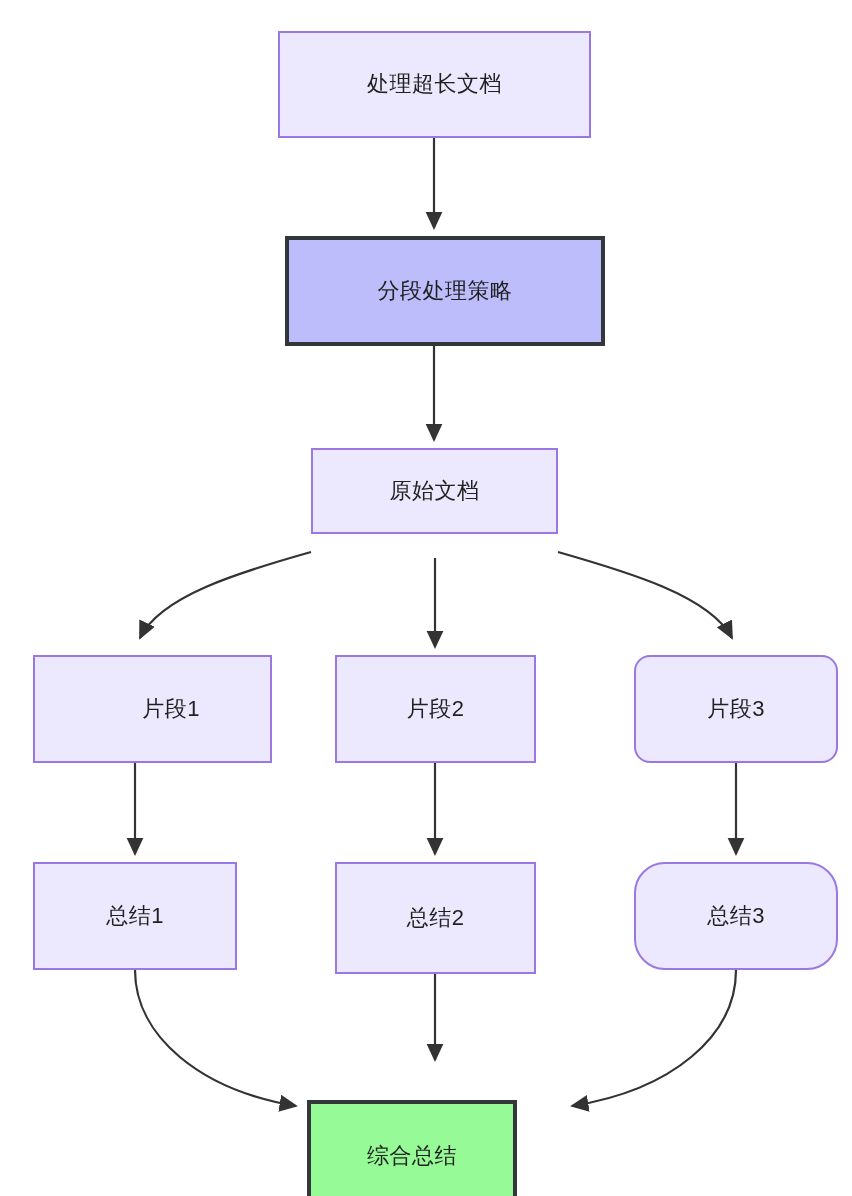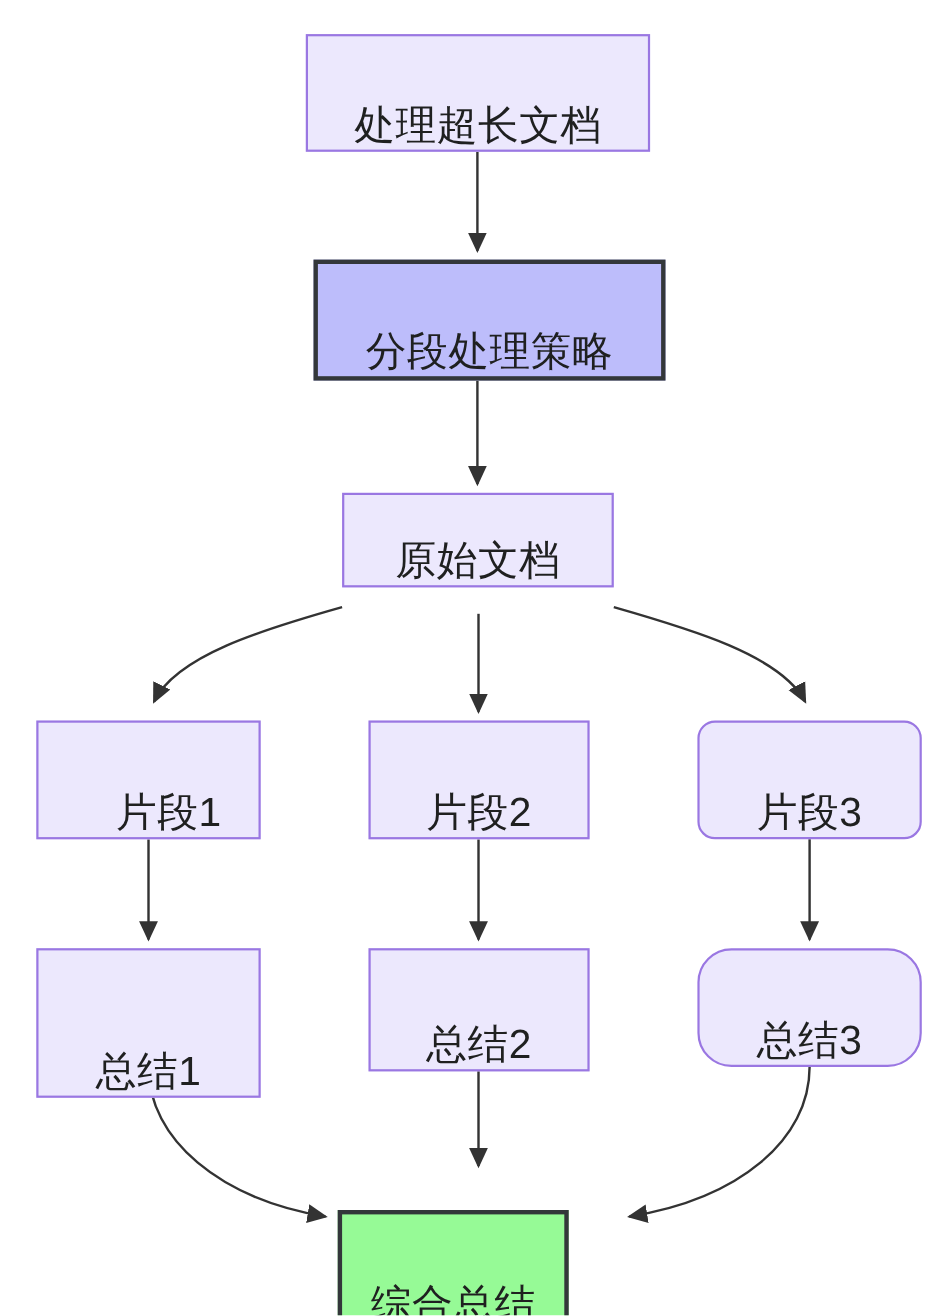--- a/index.html
+++ b/index.html
@@ -21,26 +21,26 @@
     position: absolute;
     left: 0;
     top: 0;
     width: 852px;
     height: 1196px;
   }
   .node {
     position: absolute;
     box-sizing: border-box;
     display: flex;
-    align-items: flex-end;
+    align-items: center;
     justify-content: center;
     text-align: center;
     line-height: 1.2;
     color: #1f2020;
-    font-size: 37px;
+    font-size: 22px;
     letter-spacing: 0.5px;
     z-index: 2;
   }
   .node.light {
     background: #ece8fd;
     border: 2px solid #9a77e2;
   }
   .node.strategy {
     background: #bdbdfb;
     border: 4px solid #33373a;
@@ -94,33 +94,33 @@
   </div>
 
   <div class="node strategy" style="left:274px; top:236px; width:320px; height:110px;margin-left:11px;">
     <span class="node-label">分段处理策略</span>
   </div>
 
   <div class="node light" style="left:311px; top:448px; width:247px; height:86px;">
     <span class="node-label">原始文档</span>
   </div>
 
-  <div class="node light" style="left:33px; top:655px; width:204px; height:108px;padding-left:37px;">
+  <div class="node light" style="left:33px; top:655px; width:239px; height:108px;padding-left:37px;">
     <span class="node-label">片段1</span>
   </div>
 
   <div class="node light" style="left:335px; top:655px; width:201px; height:108px;">
     <span class="node-label">片段2</span>
   </div>
 
   <div class="node light" style="left:634px; top:655px; width:204px; height:108px;border-radius:16px;">
     <span class="node-label">片段3</span>
   </div>
 
-  <div class="node light" style="left:33px; top:862px; width:204px; height:136px;">
+  <div class="node light" style="left:33px; top:862px; width:204px; height:108px;">
     <span class="node-label">总结1</span>
   </div>
 
   <div class="node light" style="left:335px; top:862px; width:201px; height:112px;">
     <span class="node-label">总结2</span>
   </div>
 
   <div class="node light" style="left:634px; top:862px; width:204px; height:108px;border-radius:31px;">
     <span class="node-label">总结3</span>
   </div>

